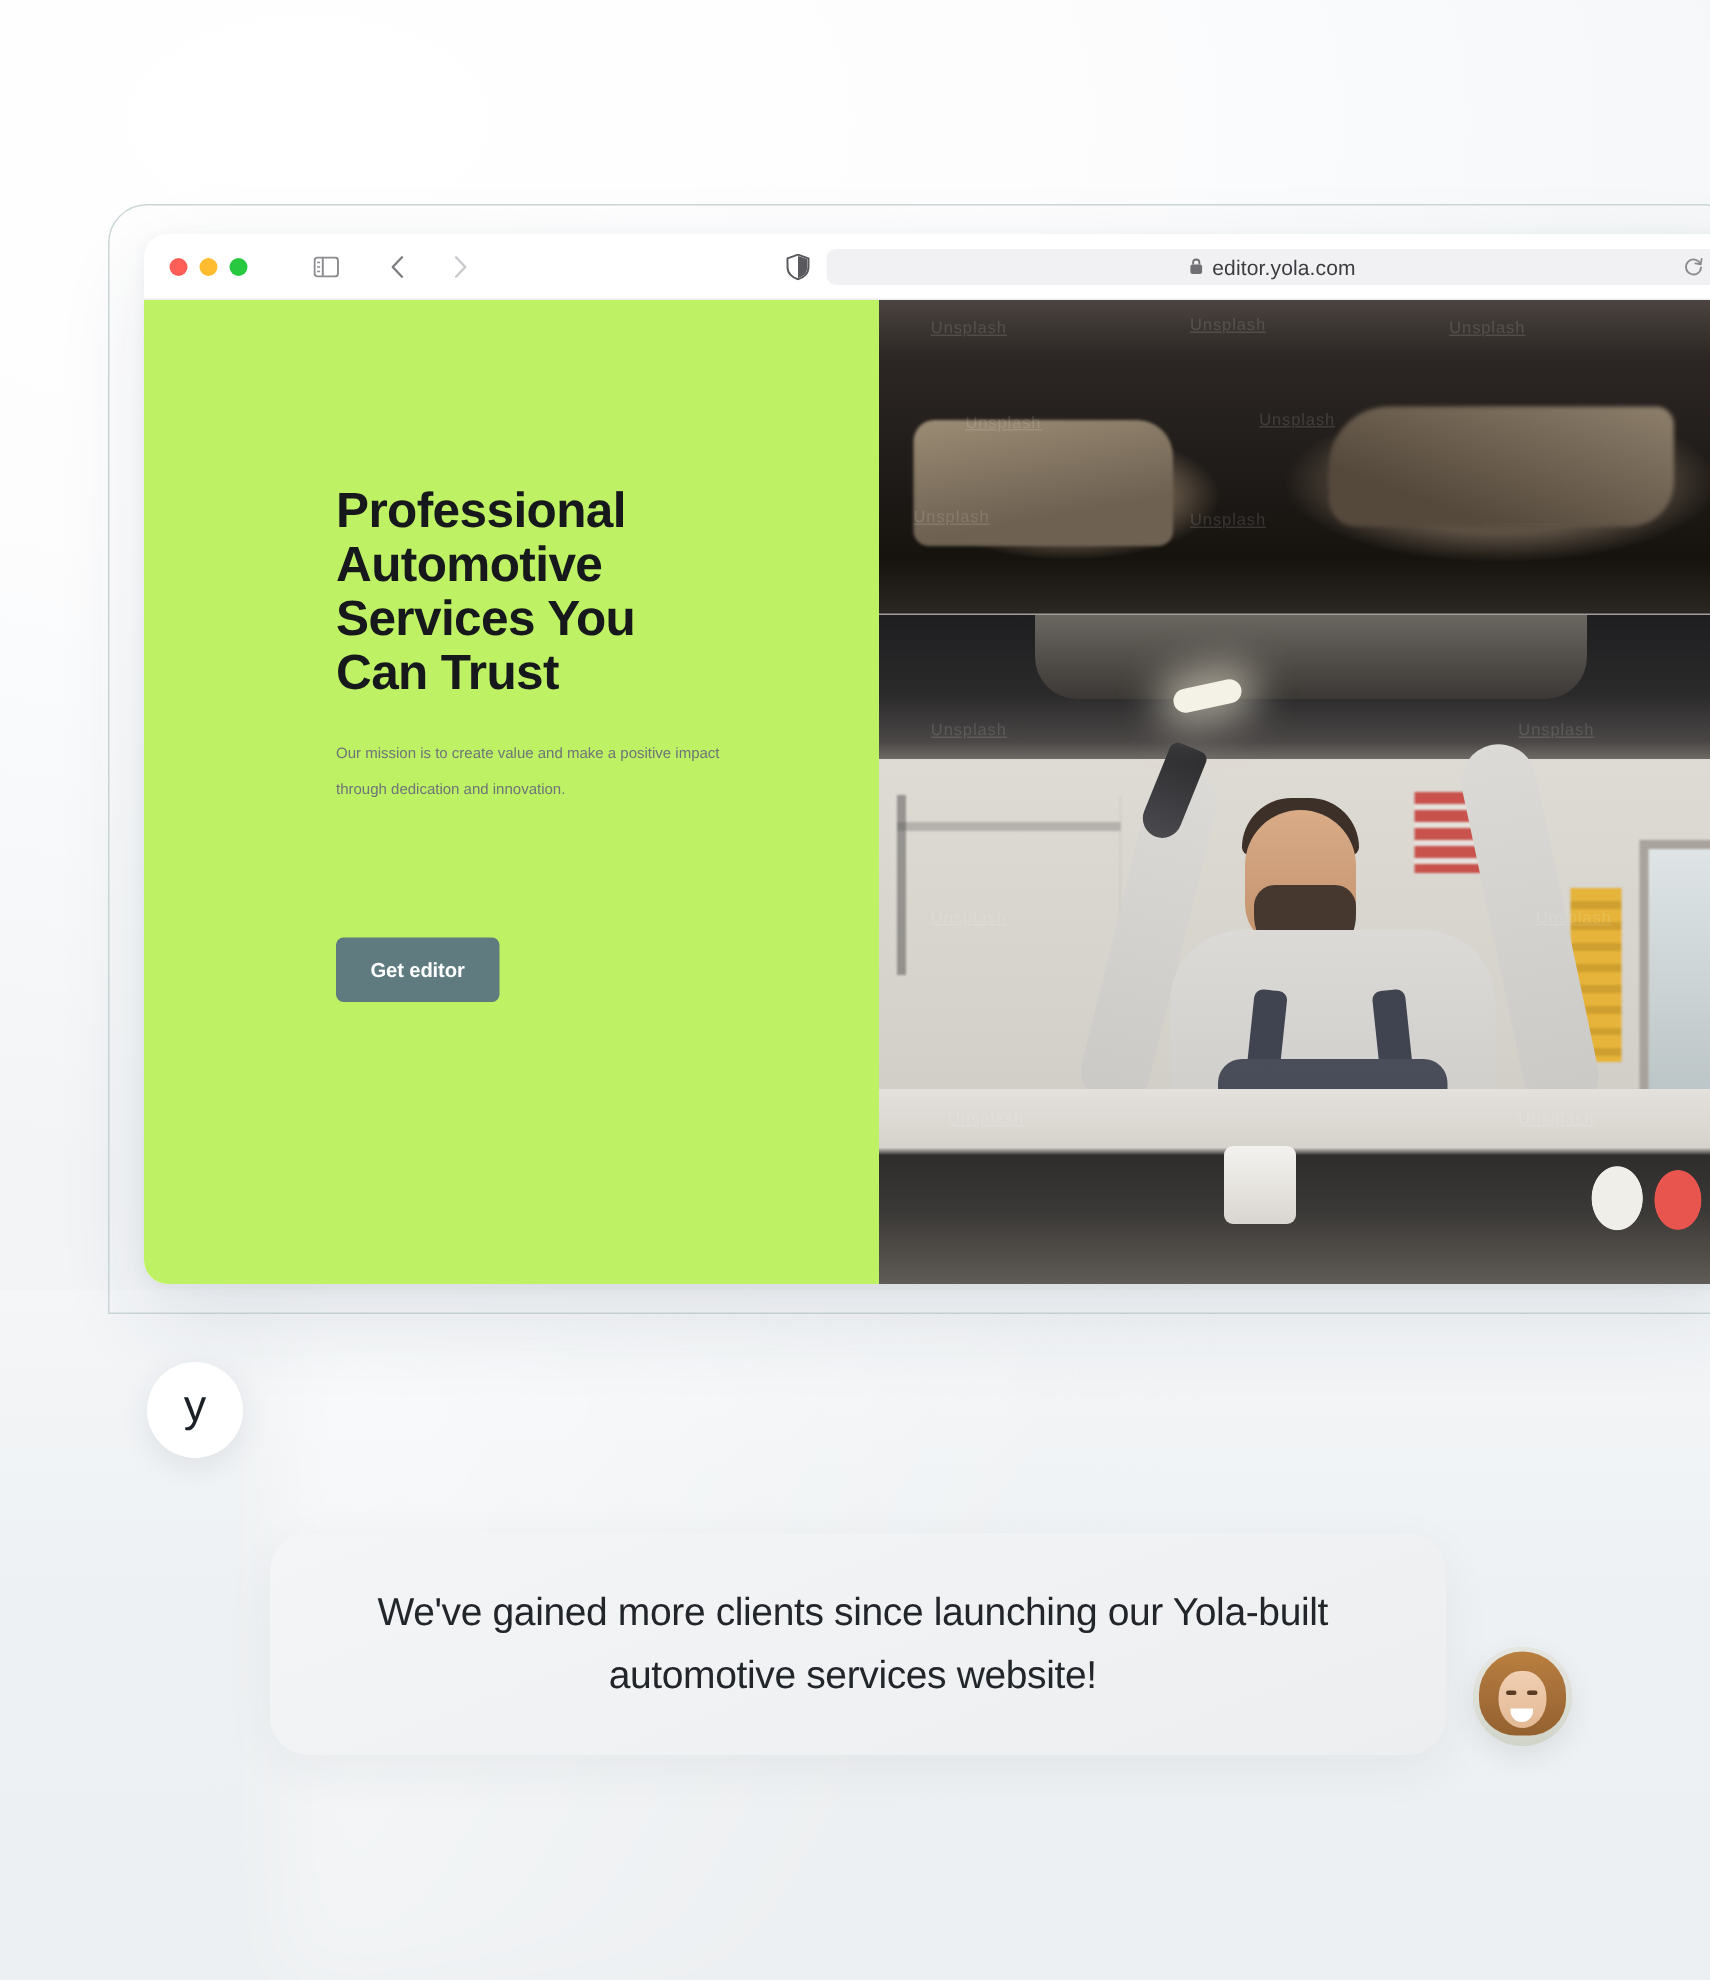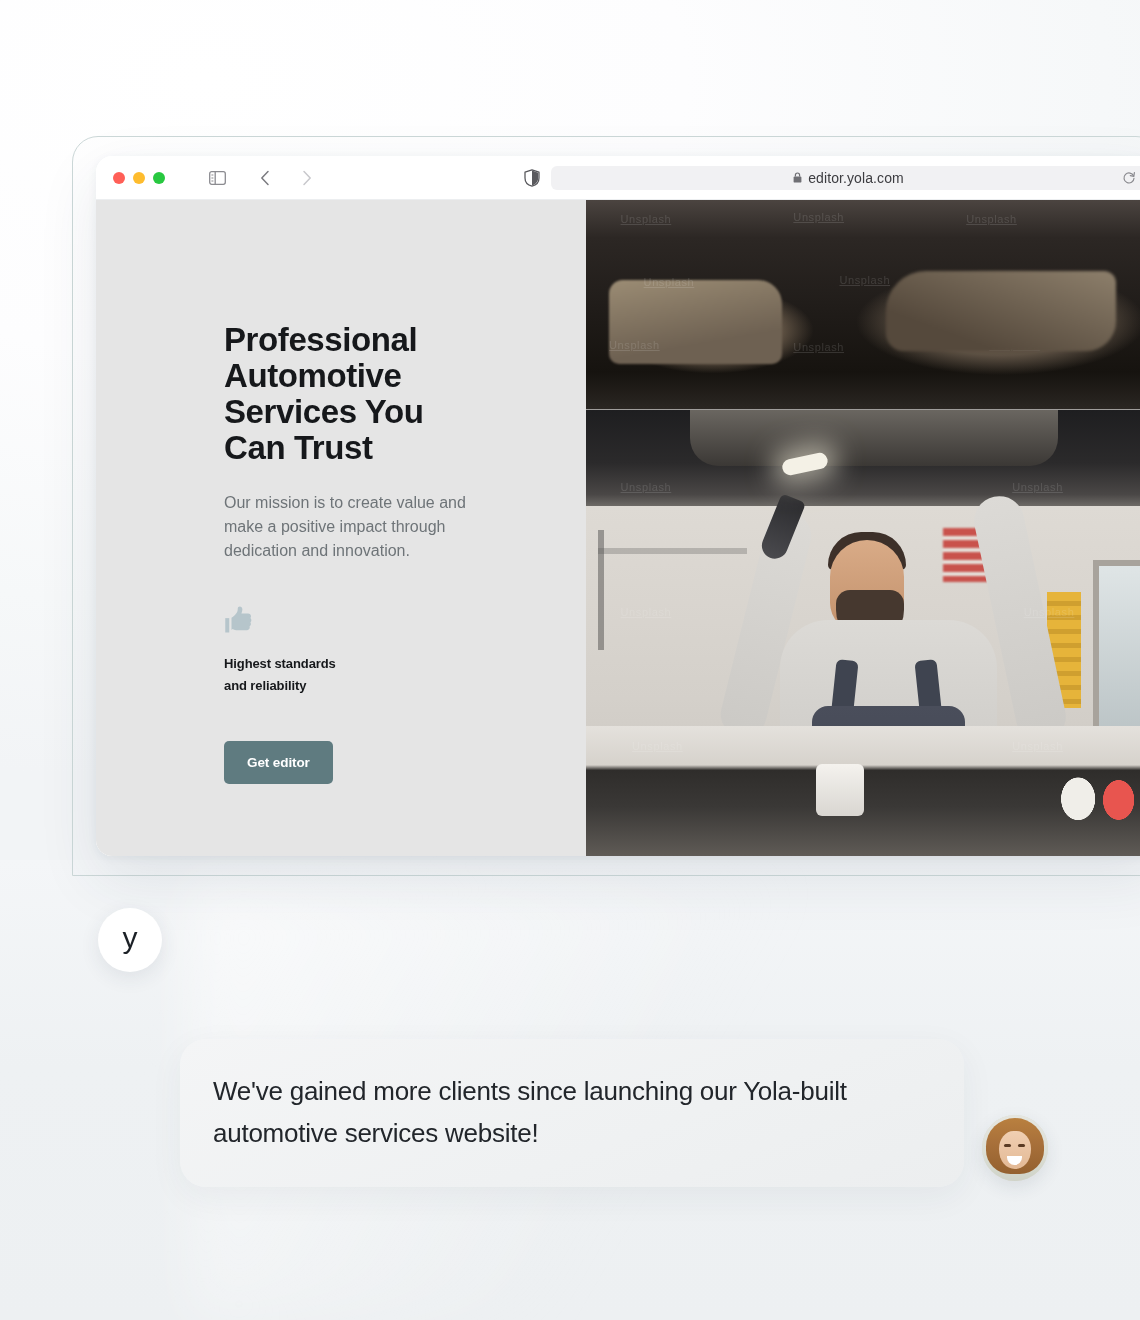--- a/index.html
+++ b/index.html
@@ -137,35 +137,35 @@
   .site {
     display: flex;
     height: 656px;
     background: #ffffff;
   }
 
   .site-left {
     width: 490px;
     flex: none;
     padding: 122px 0 0 128px;
-    background: #e5e5e5;
+    background: #bef264;
   }
 
   .hero-title {
     font-size: 33px;
     line-height: 36px;
     font-weight: 700;
     letter-spacing: -0.4px;
     color: #16181b;
     max-width: 248px;
   }
 
   .hero-sub {
     margin-top: 25px;
-    font-size: 16px;
+    font-size: 10px;
     line-height: 24px;
     color: #6e7478;
     max-width: 278px;
   }
 
   .features {
     margin-top: 42px;
     display: flex;
     gap: 70px;
   }
@@ -425,23 +425,24 @@
   }
   .bubble-1 p {
     font-size: 24px;
     line-height: 30px;
     color: #22262b;
     letter-spacing: -0.2px;
   }
 
   .row2 {
     position: absolute;
-    left: 180px; top: 139px;
+    left: 180px; top: 122px;
     display: flex;
     align-items: flex-end;
+    text-align: center;
   }
   .bubble-2 {
     width: 784px;
     padding: 31px 40px 33px 33px;
     border-radius: 26px;
   }
   .bubble-2 p {
     font-size: 26px;
     line-height: 42px;
     color: #22262b;
@@ -547,27 +548,20 @@
     </div>
   </div>
 
   <div class="site">
 
     <div class="site-left">
       <h1 class="hero-title">Professional Automotive Services You Can Trust</h1>
       <p class="hero-sub">Our mission is to create value and make a positive impact through dedication and innovation.</p>
 
       <div class="features">
-        <div class="feature">
-          <svg class="feature-icon" width="30" height="30" viewBox="0 0 24 24" aria-hidden="true">
-            <path fill="currentColor" d="M1 10.5h3.2V22H1z"></path>
-            <path fill="currentColor" d="M6 10.2c1.6-1 3.3-2.6 4.3-4.3.6-1 .7-2 .7-3.1 0-.9.7-1.6 1.6-1.6 1.2 0 2.1 1 2.1 2.2 0 1.1-.3 2.2-.8 3.3h5.4c1.3 0 2.3 1 2.3 2.3 0 .5-.2 1-.5 1.4.5.4.8 1 .8 1.7 0 .7-.3 1.3-.8 1.7.3.4.4.8.4 1.3 0 .8-.4 1.5-1.1 1.8.1.3.2.6.2.9 0 1.3-1 2.3-2.3 2.3H9.6c-1 0-2-.3-2.8-.9L6 19.9z"></path>
-          </svg>
-          <div class="feature-label">Highest standards and reliability</div>
-        </div>
       </div>
 
       <button class="cta">Get editor</button>
     </div>
 
     <div class="site-right">
 
       <div class="photo-top">
         <span class="wm" style="left:6%; top:6%;">Unsplash</span>
         <span class="wm" style="left:36%; top:5%;">Unsplash</span>

